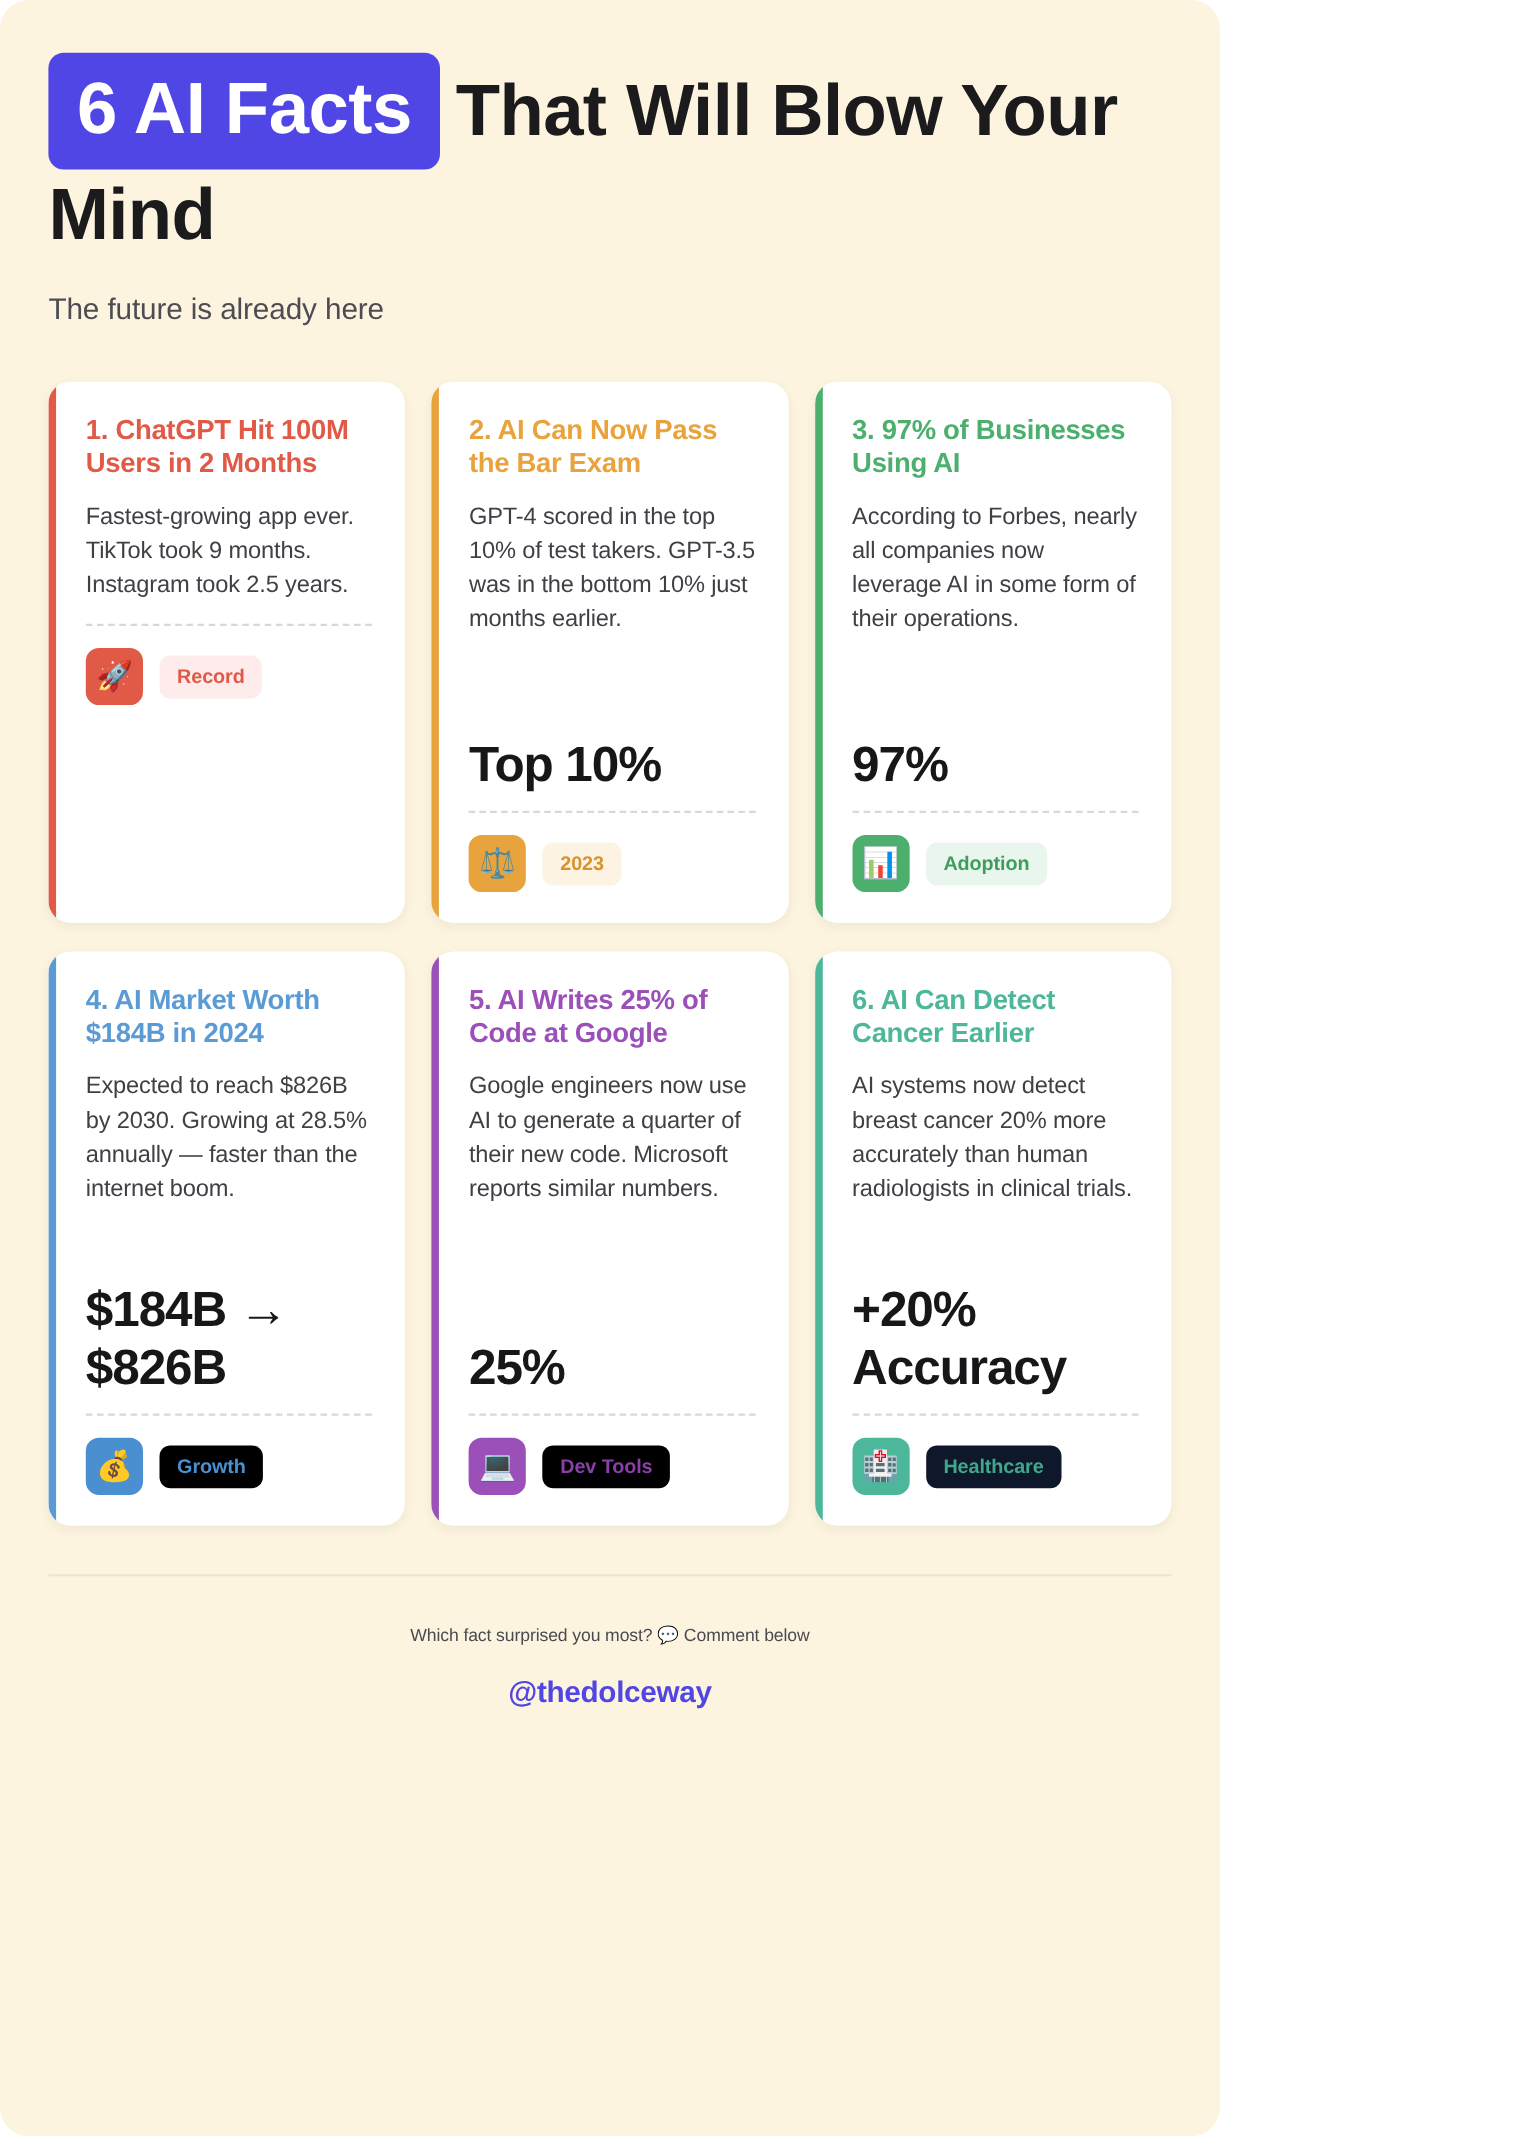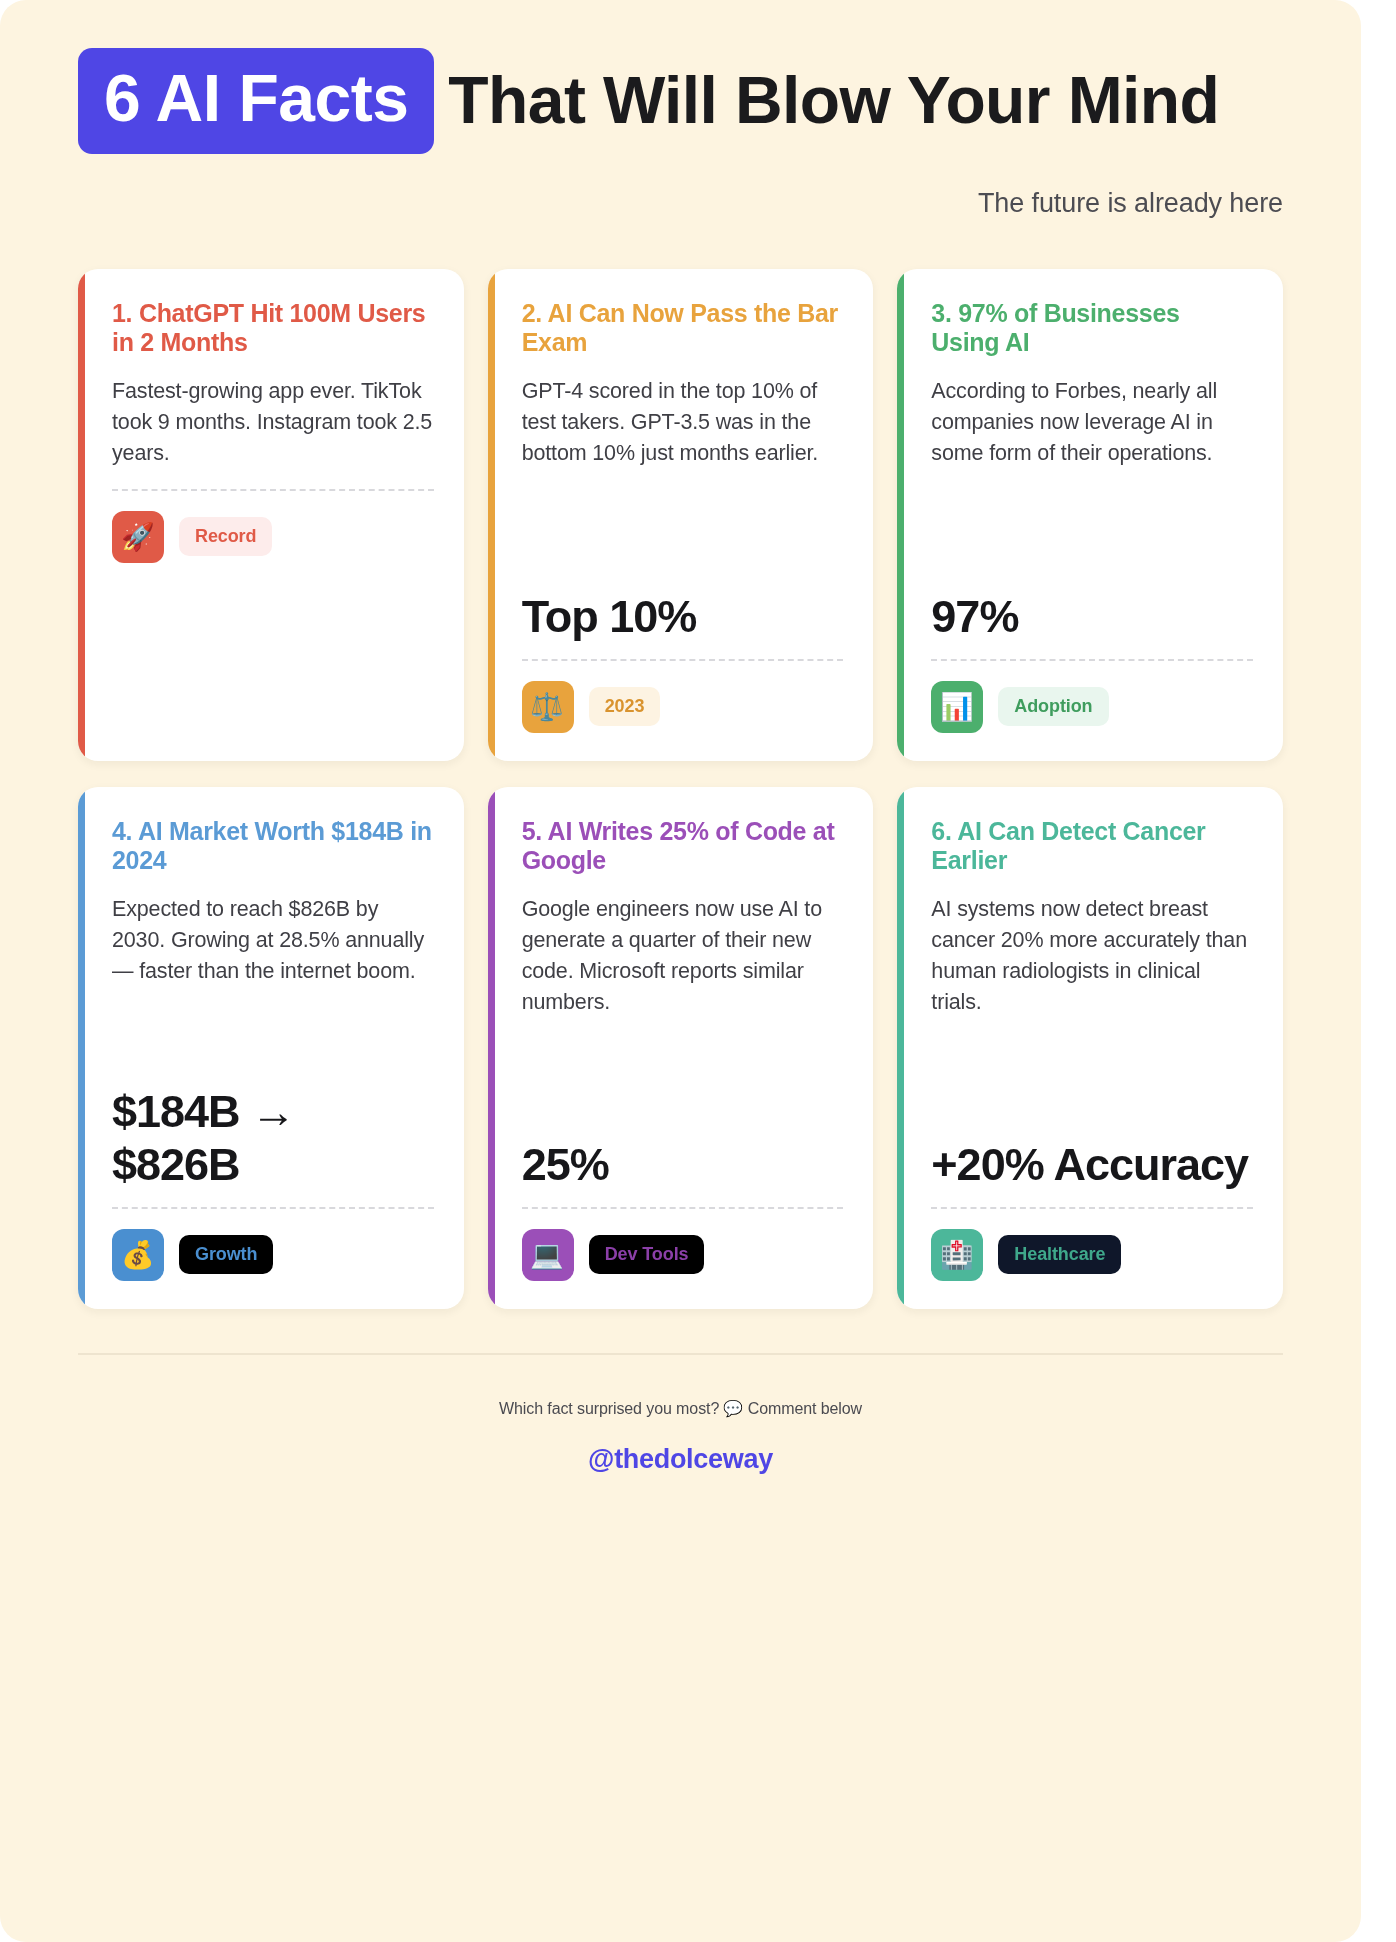--- a/index.html
+++ b/index.html
@@ -6,26 +6,26 @@
 
   html, body {
     width: 1396px;
     height: 1942px;
     background: #ffffff;
     font-family: "Liberation Sans", sans-serif;
   }
 
   #page {
     position: relative;
-    width: 1361px;
+    width: 1109px;
     height: 1942px;
     background: #fdf4e0;
     border-radius: 26px;
     overflow: hidden;
-    padding: 0 78px;
+    padding: 0 44px;
   }
 
   
   .header {
     padding-top: 48px;
   }
   .title-wrap {
     font-size: 66px;
     line-height: 1.12;
     font-weight: 900;
@@ -43,21 +43,21 @@
     margin-right: 14px;
     vertical-align: middle;
     font-weight: 900;
     letter-spacing: -0.5px;
   }
   .title-rest {
     vertical-align: middle;
   }
   .subtitle {
     margin-top: 34px;
-    text-align: right;
+    text-align: left;
     font-size: 27px;
     color: #4c4c52;
     letter-spacing: -0.1px;
   }
 
   
   .grid {
     margin-top: 50px;
     display: grid;
     grid-template-columns: repeat(3, 1fr);

